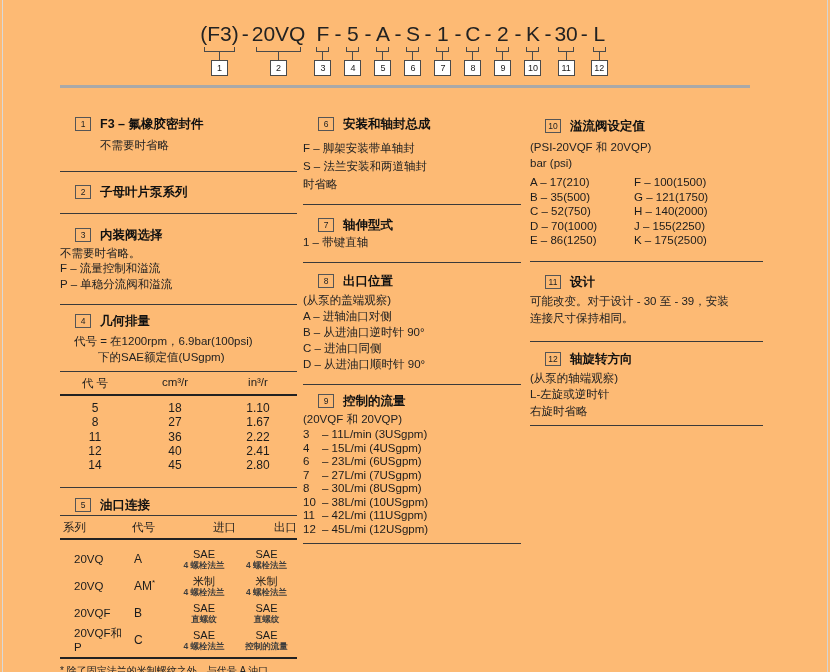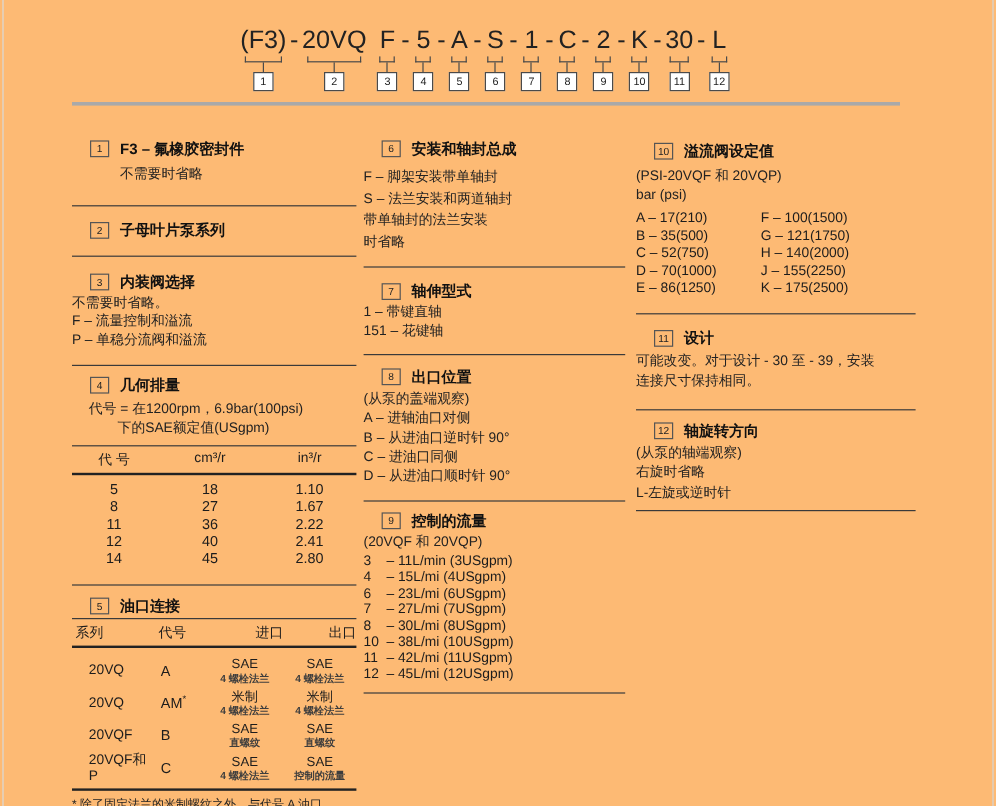--- a/index.html
+++ b/index.html
@@ -337,30 +337,28 @@
       </div>
     </div>
   <div class="col col-middle" id="col-middle">
       <div class="section sec-s6">
         <div class="sec-header">
           <span class="num-box">6</span>
           <span class="sec-title">安装和轴封总成</span>
         </div>
         <div class="line l0">F – 脚架安装带单轴封</div>
         <div class="line l1">S – 法兰安装和两道轴封</div>
-        <div class="line l2">带单轴封的法兰安装</div>
         <div class="line l3">时省略</div>
       </div>
       <div class="section sec-s7">
         <div class="sec-header">
           <span class="num-box">7</span>
           <span class="sec-title">轴伸型式</span>
         </div>
         <div class="line l0">1 – 带键直轴</div>
-        <div class="line l1">151 – 花键轴</div>
       </div>
       <div class="section sec-s8">
         <div class="sec-header">
           <span class="num-box">8</span>
           <span class="sec-title">出口位置</span>
         </div>
         <div class="line l0">(从泵的盖端观察)</div>
         <div class="line l1">A – 进轴油口对侧</div>
         <div class="line l2">B – 从进油口逆时针 90°</div>
         <div class="line l3">C – 进油口同侧</div>
@@ -444,17 +442,17 @@
         </div>
         <div class="line l0">可能改变。对于设计 - 30 至 - 39，安装</div>
         <div class="line l1">连接尺寸保持相同。</div>
       </div>
       <div class="section sec-s12">
         <div class="sec-header">
           <span class="num-box">12</span>
           <span class="sec-title">轴旋转方向</span>
         </div>
         <div class="line l0">(从泵的轴端观察)</div>
+        <div class="line l1">L-左旋或逆时针</div>
         <div class="line l2">右旋时省略</div>
-        <div class="line l1">L-左旋或逆时针</div>
       </div>
     </div>
 </div>
 
 </body></html>

